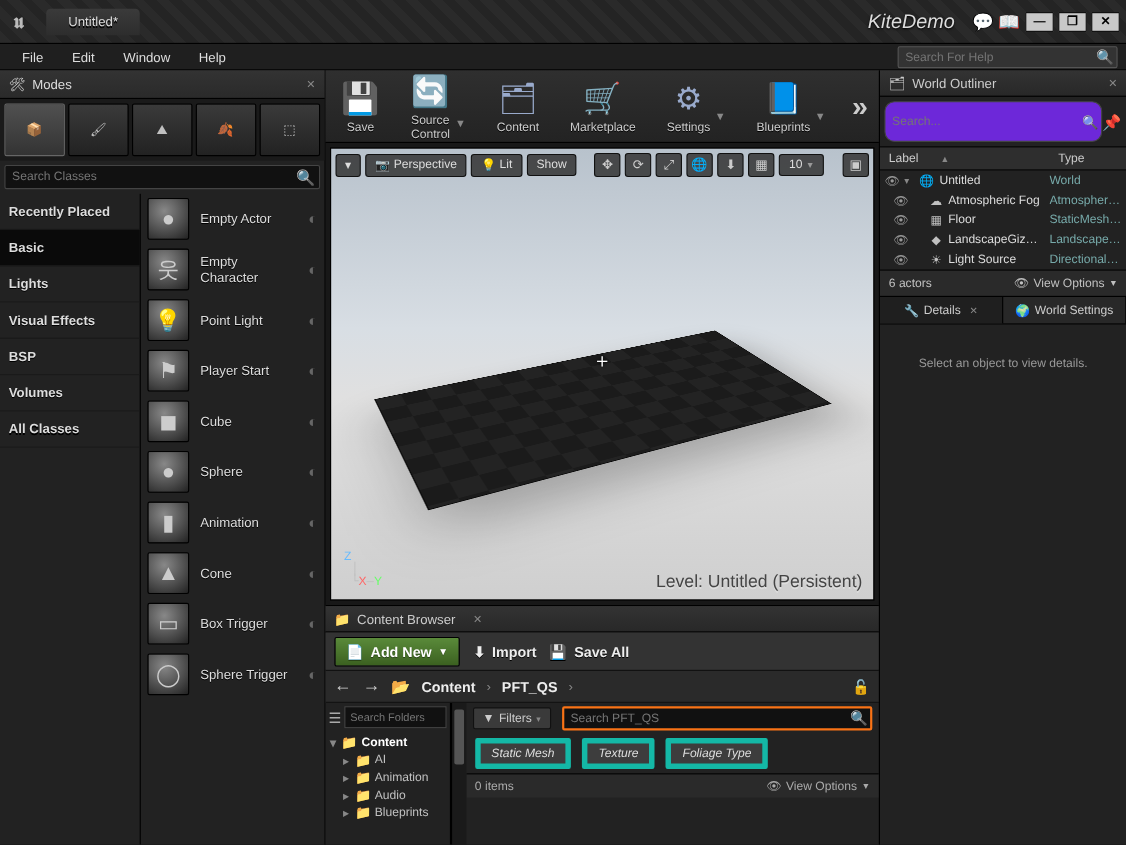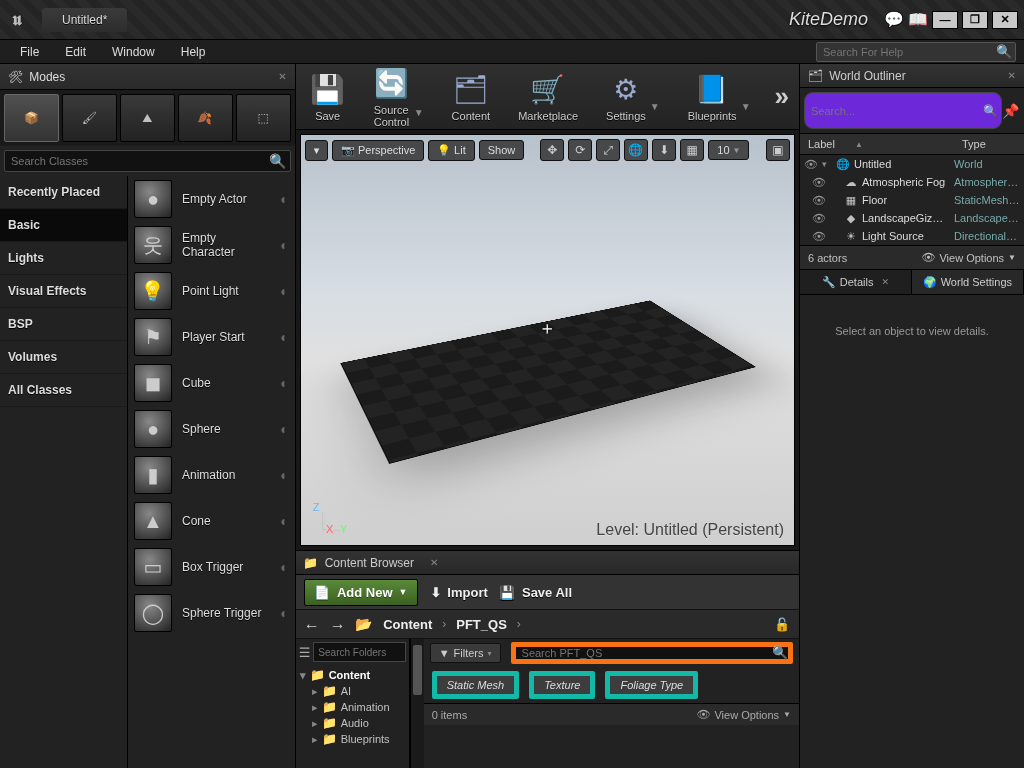--- a/index.html
+++ b/index.html
@@ -95,21 +95,21 @@
 .tnode .fld { color:#c9a86b; font-size:12px; }
 .tnode.root { font-weight:bold; color:#fff; }
 .tnode.child { padding-left:12px; }
 .scrollbar-fake { width:14px; background:#1a1a1a; border-left:1px solid #000; position:relative;}
 .scrollbar-fake .thumb { position:absolute; left:2px; right:2px; top:6px; height:50px; background:#555; border-radius:2px;}
 
 .cb-content { flex:1; display:flex; flex-direction:column; }
 .cb-filters { height:28px; display:flex; align-items:center; gap:10px; padding:0 6px; }
 .filters-btn { background:#3a3a3a; border:1px solid #111; padding:3px 8px; border-radius:2px; color:#ccc; cursor:pointer; font-size:11px; display:flex; align-items:center; gap:4px;}
 .cb-search { flex:1; position:relative; }
-.cb-search input { width:100%; height:22px; background:#111; border:5px solid #f97316; padding:0 24px 0 6px; color:#aaa; font-size:11px; border-radius:2px;}
+.cb-search input { width:100%; height:22px; background:#111; border:2px solid #f97316; padding:0 24px 0 6px; color:#aaa; font-size:11px; border-radius:2px;}
 .cb-search .mag { position:absolute; right:4px; top:3px; color:#888; font-size:13px;}
 .chips { display:flex; gap:10px; padding:4px 8px; }
 .chip { background:#3d3d3d; border:5px solid #14b8a6; padding:3px 10px; border-radius:2px; color:#ddd; font-size:11px; cursor:pointer; font-style:italic; }
 .cb-drop { flex:1; display:flex; align-items:center; justify-content:center; color:#888; font-size:12px; }
 .cb-status { height:22px; display:flex; align-items:center; padding:0 8px; border-top:1px solid #000; background:#2a2a2a; color:#aaa; font-size:11px;}
 .cb-status .vo { margin-left:auto; display:flex; align-items:center; gap:4px; cursor:pointer;}
 
 
 .right { width:225px; background:#222; border-left:1px solid #000; display:flex; flex-direction:column; }
 .wo-tab { height:24px; display:flex; align-items:center; gap:6px; padding:0 8px; background:linear-gradient(#333,#282828); border-bottom:1px solid #000; color:#ccc; }

